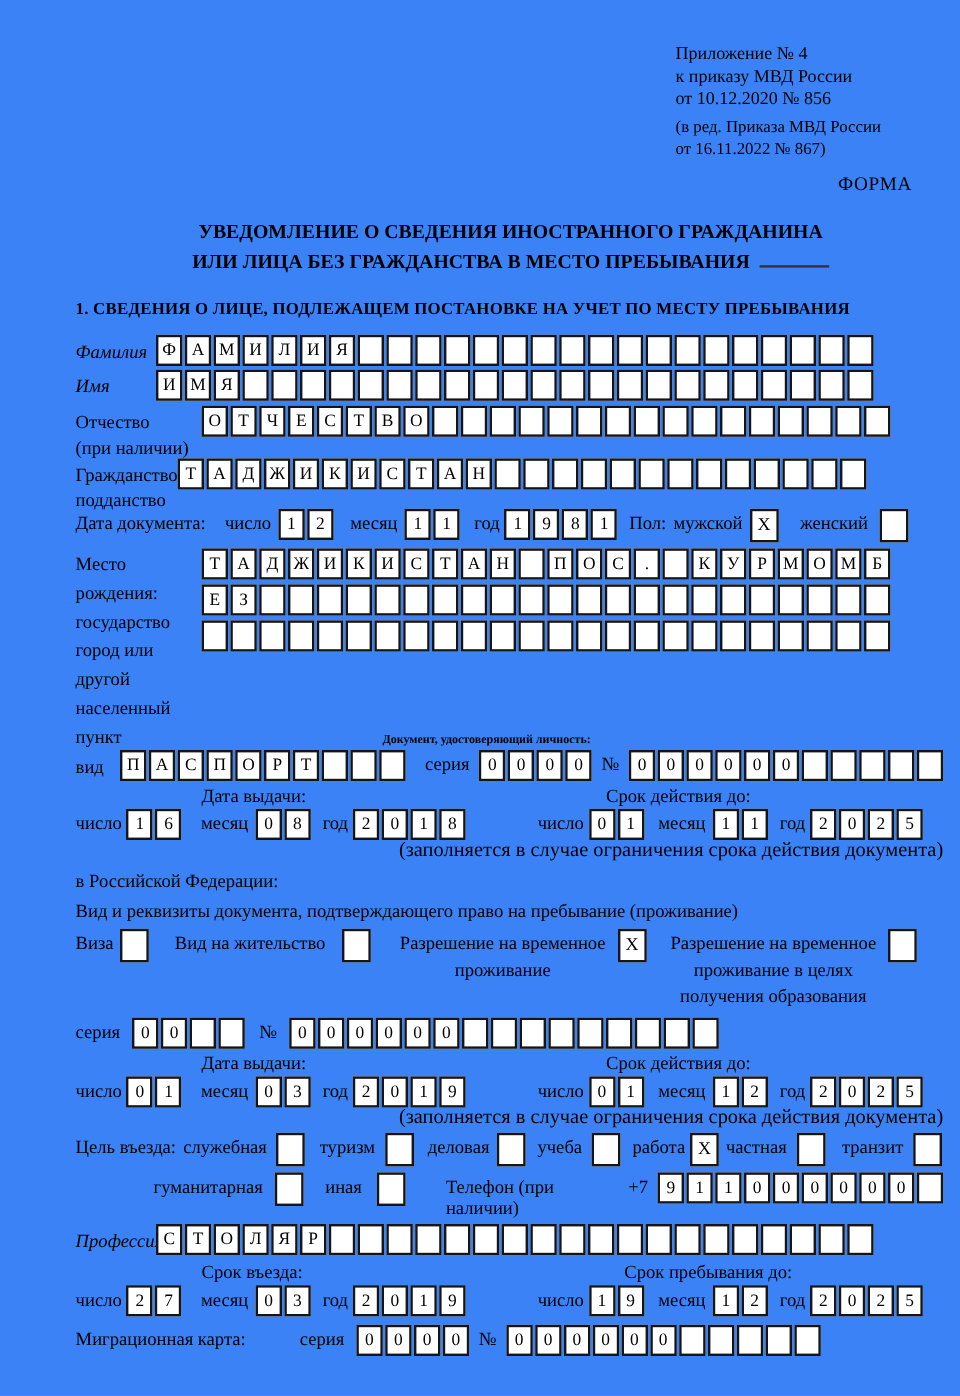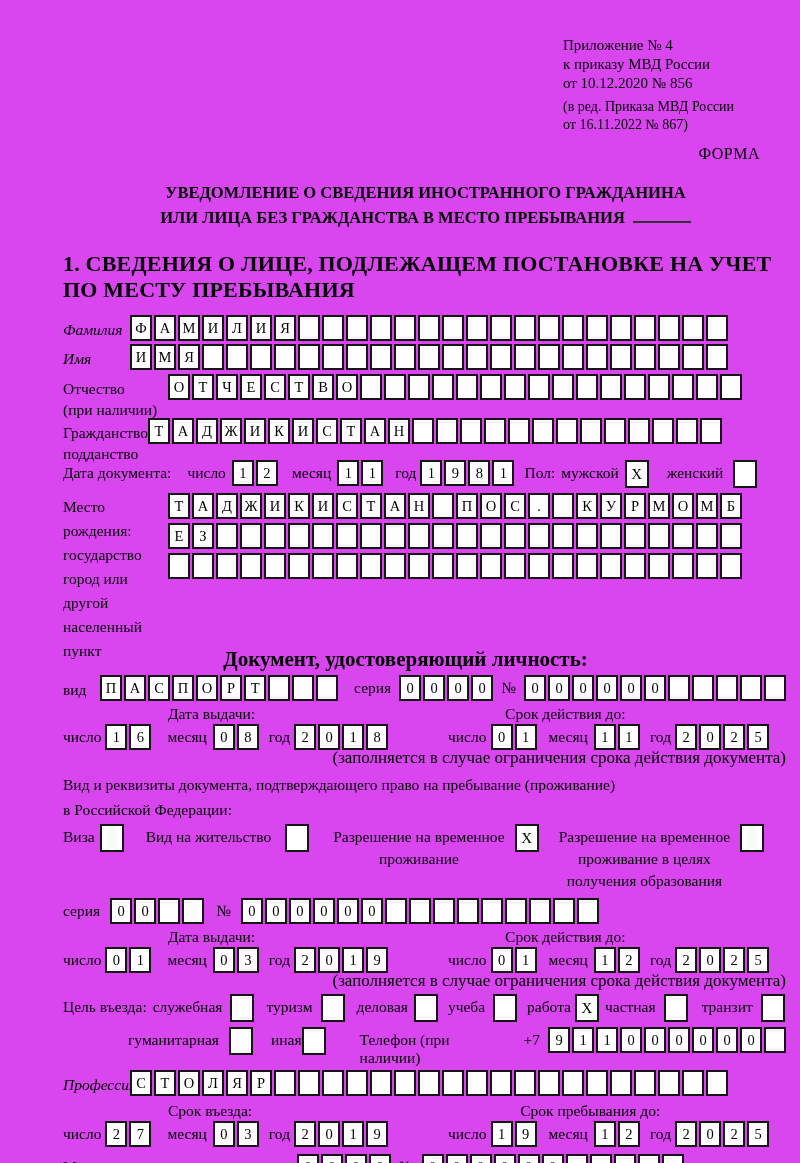--- a/index.html
+++ b/index.html
@@ -1,38 +1,38 @@
 <!DOCTYPE html>
 <html><head>
 <meta charset="utf-8">
 <style>
   html,body{margin:0;padding:0;background:#888;}
   .page{
-    width:800px;height:1163px;margin:0 auto;background:#d946ef;color:#000;
+    width:800px;height:1163px;margin:0 auto;background:#3b82f6;color:#000;
     font-family:"Liberation Serif","DejaVu Serif",serif;font-size:15.5px;
     box-sizing:border-box;padding:36px 12px 0 63px;overflow:hidden;position:relative;
   }
   .law-ref{margin-left:500px;line-height:19px;font-size:15px;}
   .law-ref2{margin-left:500px;line-height:18px;font-size:14px;margin-top:5px;}
   .forma{font-weight:normal;text-align:right;padding-right:28px;margin-top:11px;font-size:16px;letter-spacing:.5px;}
   .title{font-weight:bold;text-align:center;font-size:16.5px;line-height:25px;margin-top:17px;}
   .title-underline{display:inline-block;width:58px;border-bottom:2px solid #333;height:14px;margin-left:8px;}
-  .sec-heading{font-weight:bold;font-size:22px;margin-top:21px;letter-spacing:.2px;}
+  .sec-heading{font-weight:bold;font-size:14px;margin-top:21px;letter-spacing:.2px;}
   .row{display:flex;align-items:flex-start;}
   .lbl{padding-top:4px;white-space:pre-line;line-height:21px;}
   .sub{padding-top:4px;}
   .cells{display:inline-flex;flex-wrap:nowrap;}
   .cell{display:inline-block;width:18px;height:22px;border:2px solid #151515;margin-right:2px;
         text-align:center;font-size:14.5px;line-height:22px;background:#fff;}
   .checkbox{display:inline-flex;width:20px;height:24px;border:2px solid #151515;align-items:center;
         justify-content:center;font-size:15px;background:#fff;flex:none;}
   .w67{width:67px;flex:none;font-style:italic;}
   .w105{width:105px;flex:none;}
   .w85{width:85px;flex:none;}
-  .center-bold{text-align:center;font-weight:bold;font-size:21px;margin-right:40px;}
+  .center-bold{text-align:center;font-weight:bold;font-size:10px;margin-right:40px;}
   .dh-row{display:flex;font-size:15.5px;}
   .note{text-align:right;font-size:17px;padding-right:2px;line-height:16px;}
   .opt{display:flex;align-items:flex-start;}
   .opt-lbl{white-space:pre-line;text-align:center;line-height:22px;padding-top:2px;}
   .mr-rows .cells{margin-bottom:4px;}
   .gap{flex:none;}
 </style>
 </head>
 <body>
 
@@ -369,22 +369,22 @@
     <span class="cells">
         <span class="cell">2</span>
         <span class="cell">0</span>
         <span class="cell">2</span>
         <span class="cell">5</span>
       </span>
   </div>
   <div class="note">(заполняется в случае ограничения срока действия документа)</div>
 
   <div style="margin-top:6px;line-height:25px">
+    <div>в Российской Федерации:</div>
     <div>Вид и реквизиты документа, подтверждающего право на пребывание (проживание)</div>
-    <div>в Российской Федерации:</div>
   </div>
 
   <div class="row" style="margin-top:2px">
     <div class="opt">
       <span class="opt-lbl" style="margin-right:5px">Виза</span>
       <span class="checkbox"></span>
     </div>
     <div class="opt" style="margin-left:22px">
       <span class="opt-lbl" style="margin-right:14px">Вид на жительство</span>
       <span class="checkbox"></span>
@@ -487,21 +487,21 @@
     <span class="checkbox">X</span>
     <span class="sub" style="margin:4px 8px 0 6px;padding:0">частная</span>
     <span class="checkbox"></span>
     <span class="sub" style="margin:4px 8px 0 14px;padding:0">транзит</span>
     <span class="checkbox"></span>
   </div>
 
   <div class="row" style="margin-top:5px">
     <span class="sub" style="margin-left:65px;margin-right:10px">гуманитарная</span>
     <span class="checkbox"></span>
-    <span class="sub" style="margin:4px 0 0 18px;padding:0">иная</span>
+    <span class="sub" style="margin:4px 12px 0 18px;padding:0">иная</span>
     <span class="checkbox"></span>
     <span class="sub" style="margin-left:34px">Телефон (при наличии)</span>
     <span class="sub" style="margin:4px 8px 0 28px;padding:0">+7</span>
     <span class="cells">
         <span class="cell">9</span>
         <span class="cell">1</span>
         <span class="cell">1</span>
         <span class="cell">0</span>
         <span class="cell">0</span>
         <span class="cell">0</span>

